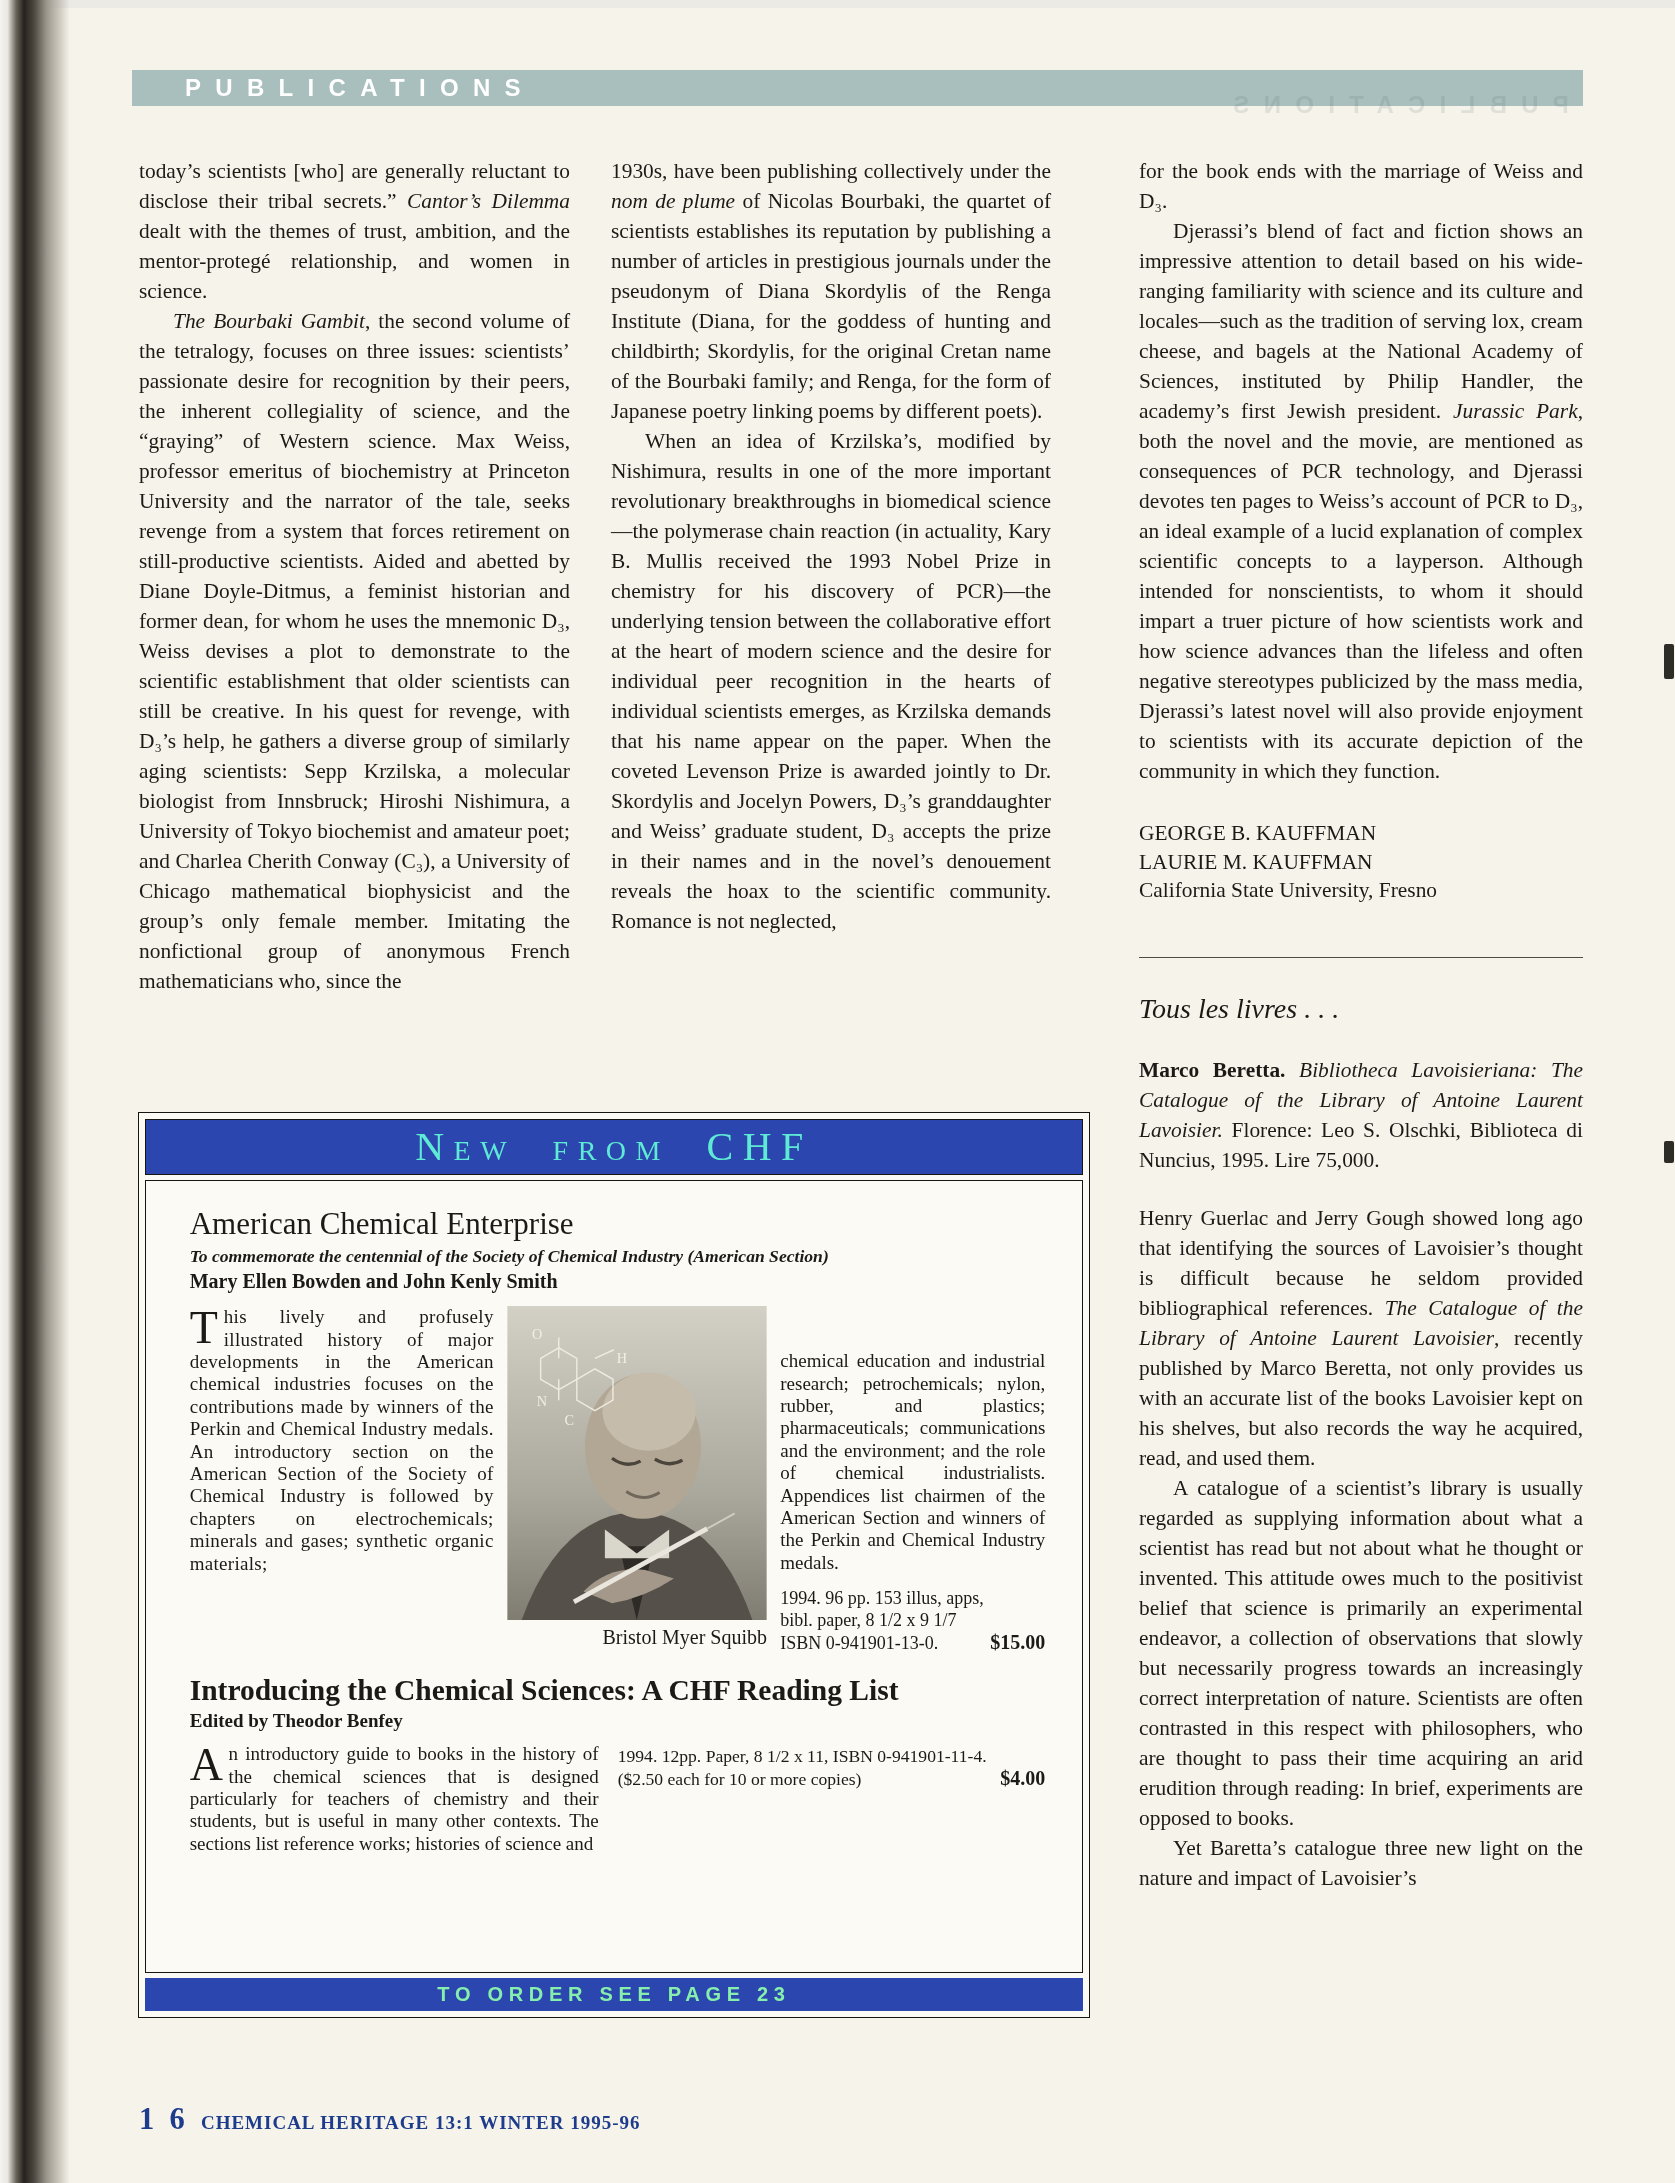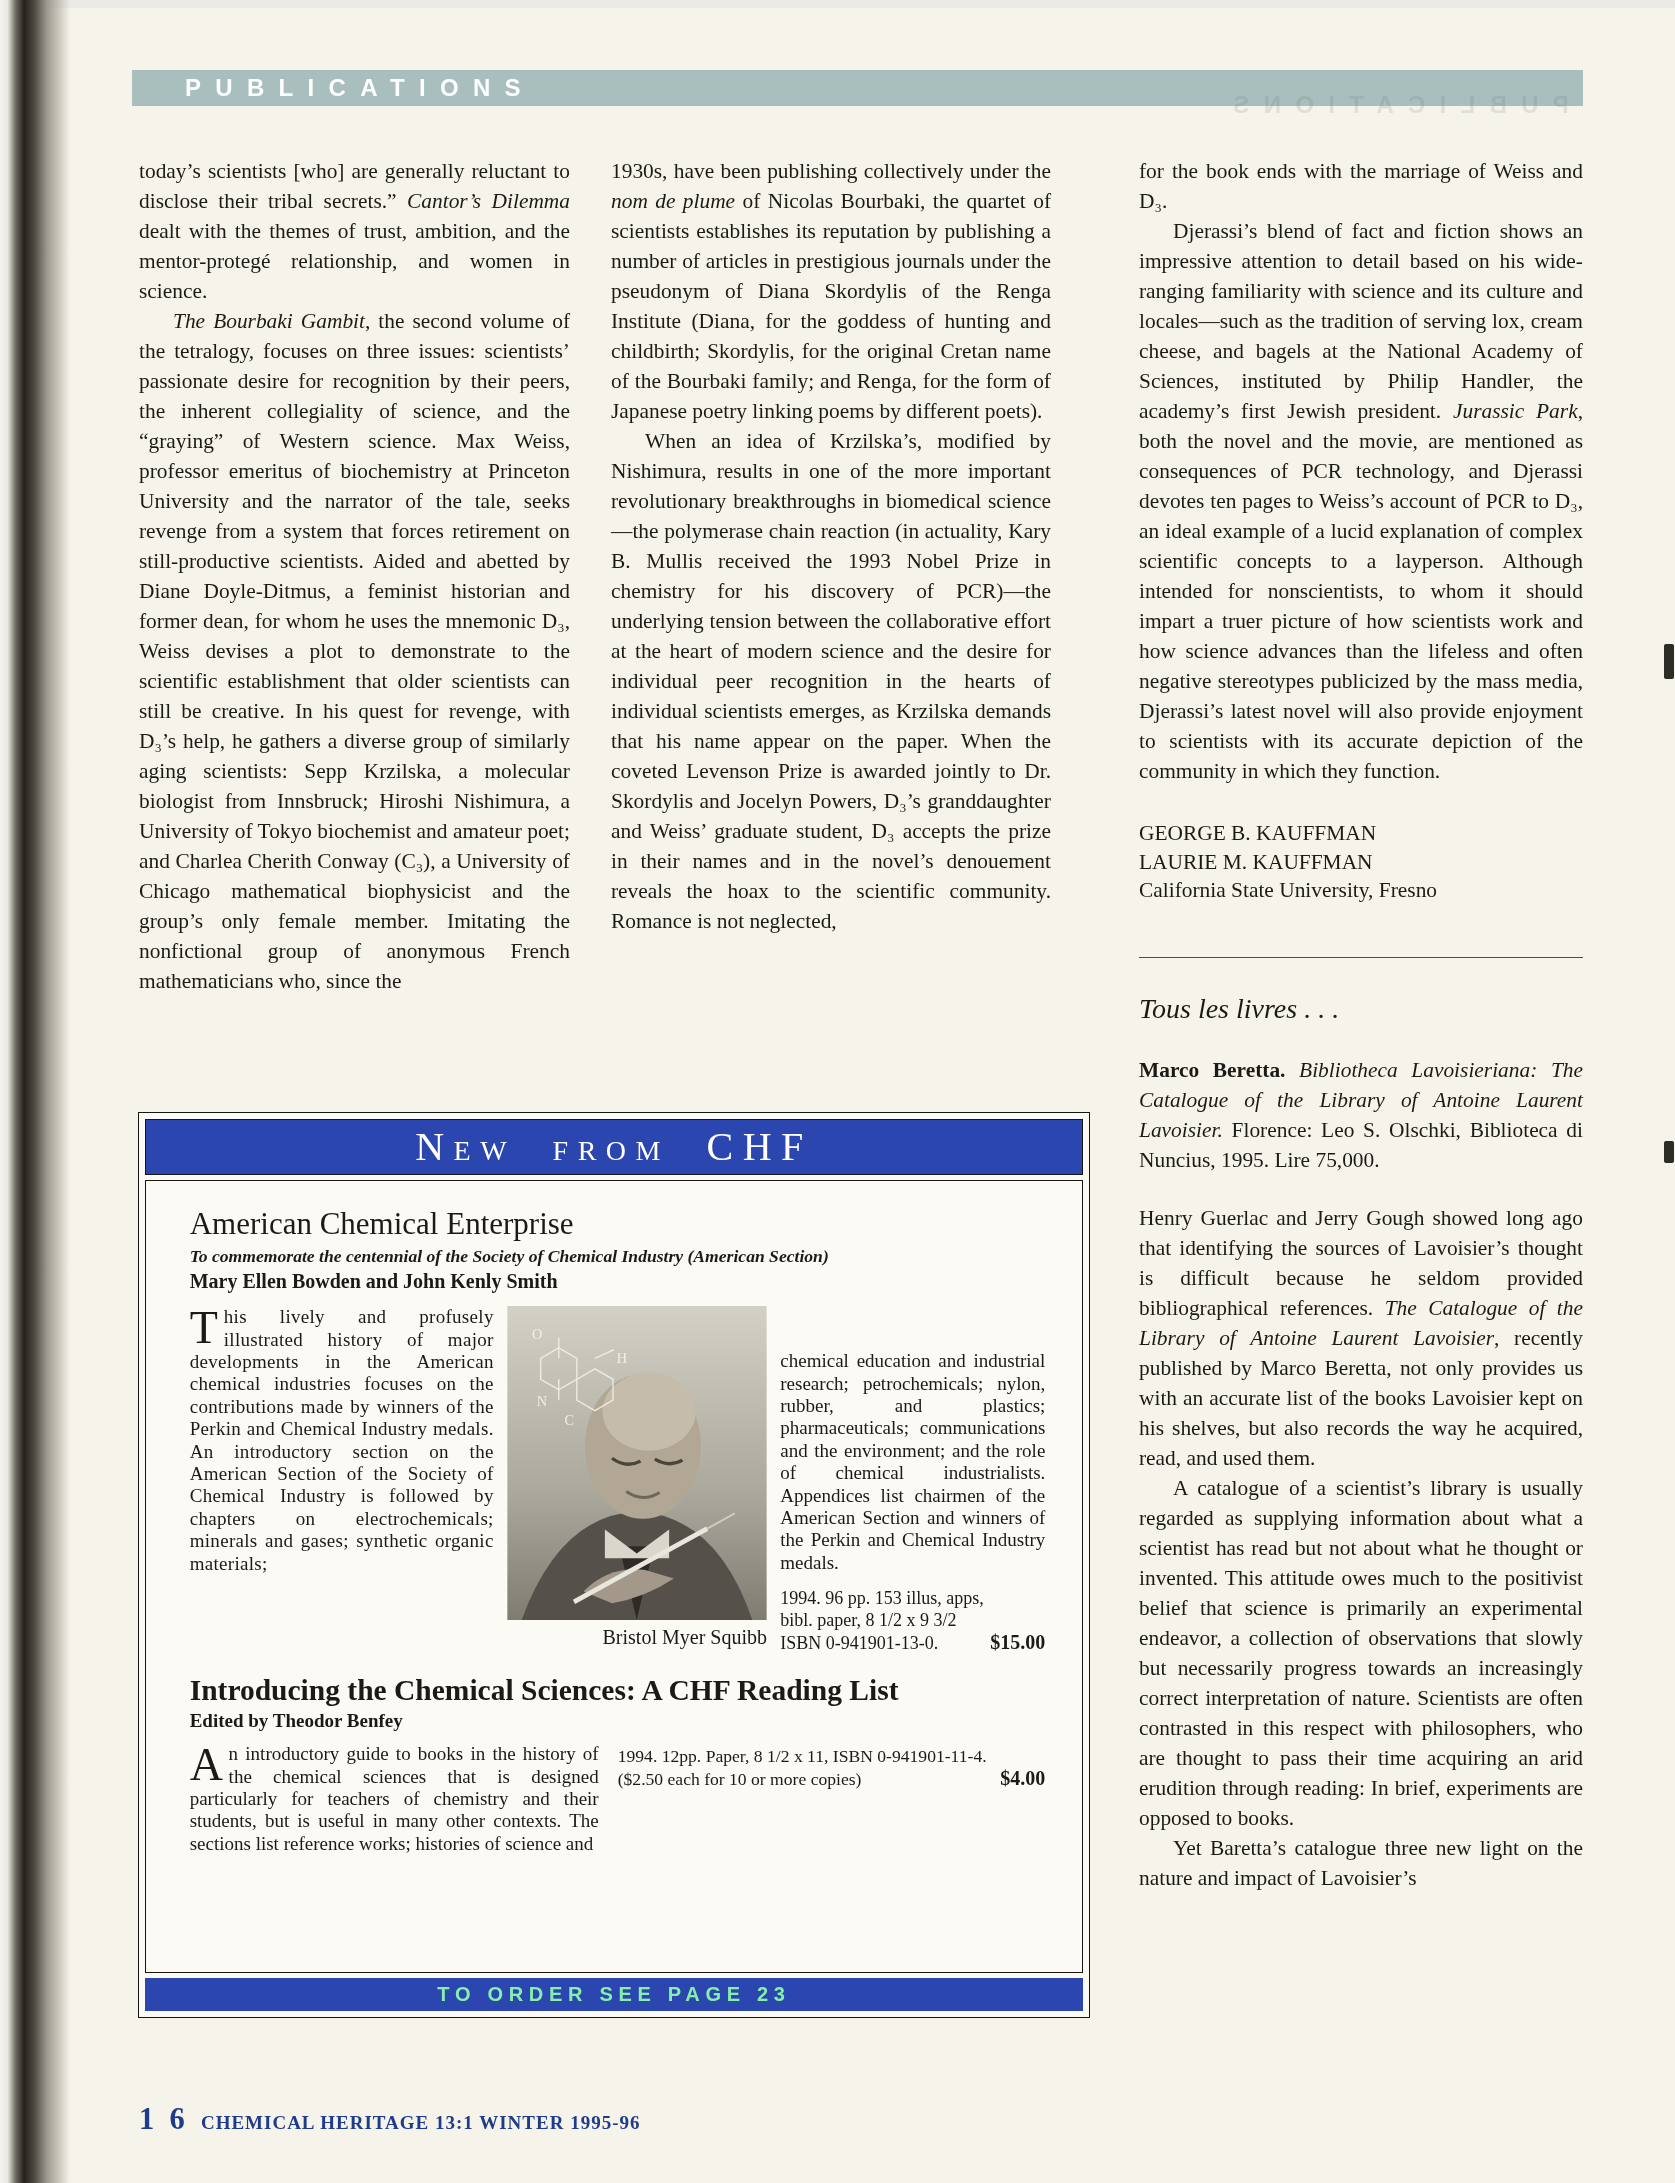--- a/index.html
+++ b/index.html
@@ -47,21 +47,21 @@
   .citation { margin-bottom:28.6px; }
 
   
   .ad {
     position:absolute; left:138px; top:1112px; width:952px; height:906px; z-index:2;
     background:#fbfaf4; border:1.9px solid #16150f; box-sizing:border-box; padding:5.7px;
     display:flex; flex-direction:column;
   }
   .ad-band { background:#2b46ae; display:flex; align-items:center; justify-content:center; flex:0 0 auto; box-sizing:border-box; }
   .ad-band-top { height:56px; border:1px solid #16150f; }
-  .ad-band-title { color:#ffffff; font-variant:small-caps; font-size:40px; letter-spacing:9.5px; word-spacing:17px; }
+  .ad-band-title { color:#5eead4; font-variant:small-caps; font-size:40px; letter-spacing:9.5px; word-spacing:17px; }
   .ad-content { flex:1 1 auto; border:1.9px solid #16150f; margin-top:5.7px; padding:12.4px 37px 7.6px 44px; box-sizing:border-box; overflow:hidden; }
   .ad-band-bottom { height:33px; margin-top:5.7px; }
   .order-text { color:#86efac; font-weight:bold; font-size:20px; letter-spacing:5.7px; font-family:"Liberation Sans","DejaVu Sans",sans-serif; }
 
   .book1-title { font-size:31px; font-weight:normal; margin:12.4px 0 3.8px 0; }
   .book-tagline { font-size:17.6px; font-style:italic; font-weight:bold; margin:1px 0 2.9px 0; }
   .book-authors { font-size:20px; font-weight:bold; margin:1px 0 13.3px 0; }
   .row3 { display:flex; gap:13.3px; }
   .ad-text { font-size:19px; line-height:22.4px; text-align:justify; margin:0; }
   .lcol { width:304px; flex:0 0 auto; letter-spacing:0.3px; }
@@ -176,21 +176,21 @@
               <text x="62" y="210">N</text>
             </g>
           </svg>
           <div class="caption">Bristol Myer Squibb</div>
         </div>
 
         <div class="rcol">
           <p class="ad-text">chemical education and industrial research; petrochemicals; nylon, rubber, and plastics; pharmaceuticals; communications and the environment; and the role of chemical industrialists. Appendices list chairmen of the American Section and winners of the Perkin and Chemical Industry medals.</p>
           <div class="pub">
             <div>1994. 96 pp. 153 illus, apps,</div>
-            <div>bibl. paper, 8 1/2 x 9 3/2</div>
+            <div>bibl. paper, 8 1/2 x 9 1/7</div>
             <div class="pub-row">
               <span>ISBN 0-941901-13-0.</span>
               <span class="price">$15.00</span>
             </div>
           </div>
         </div>
       </div>
 
       <h2 class="book2-title">Introducing the Chemical Sciences: A CHF Reading List</h2>
       <div class="book2-authors">Edited by Theodor Benfey</div>

